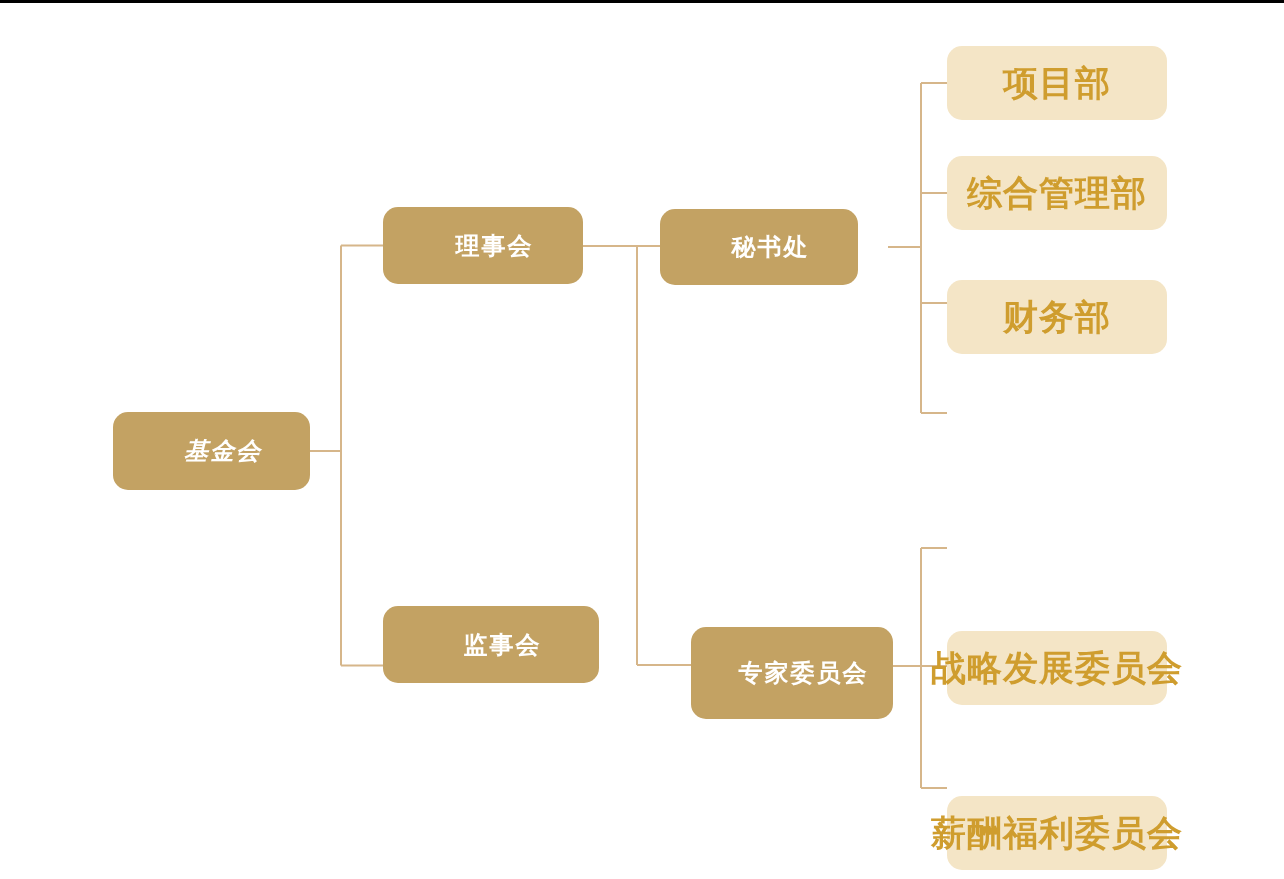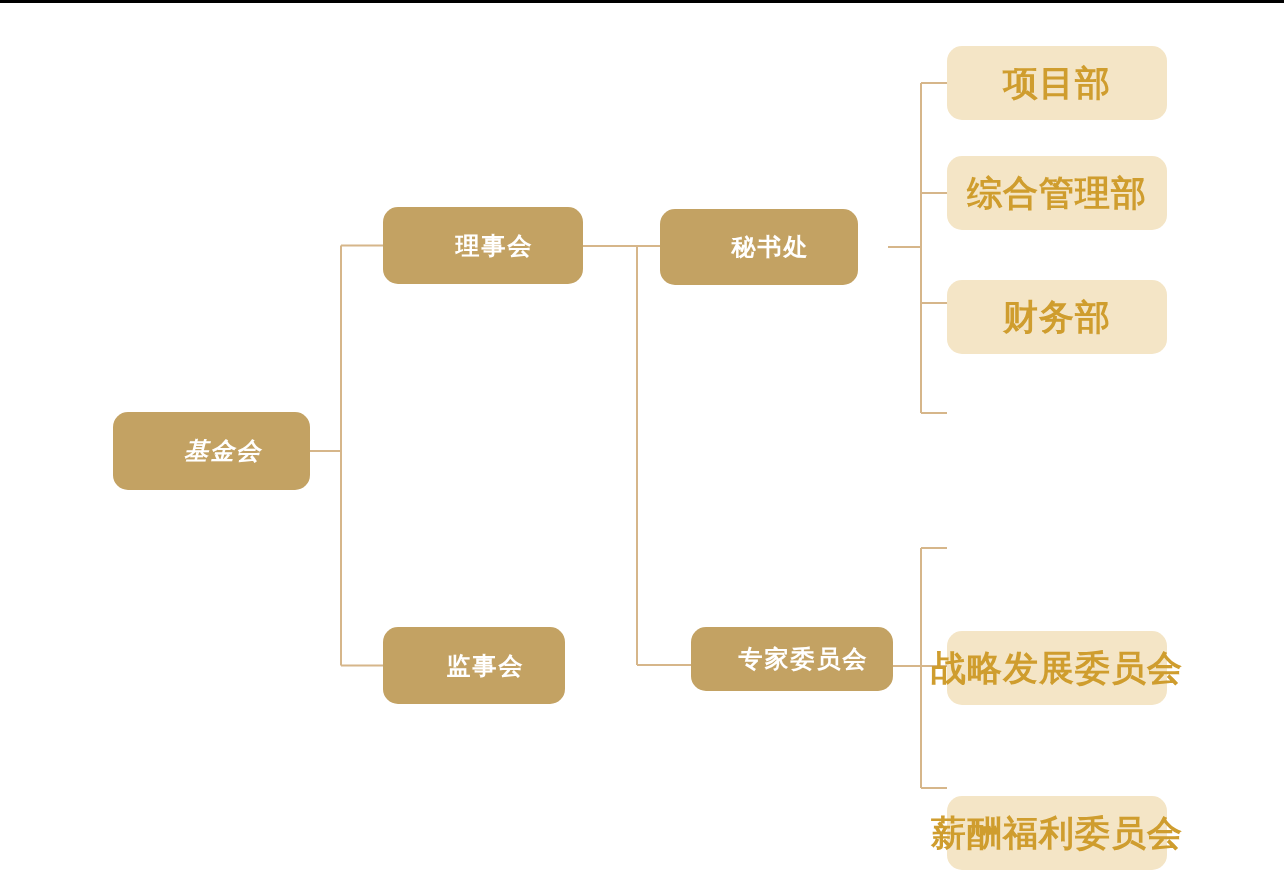--- a/index.html
+++ b/index.html
@@ -42,24 +42,24 @@
   }
   .node--light{
     background:var(--light-node-bg);
     color:var(--light-node-text);
     font-size:35px;
     letter-spacing:1px;
   }
   
   .n-foundation{left:113px;top:412px;width:197px;height:78px;font-style:italic;}
   .n-board{left:383px;top:207px;width:200px;height:77px;}
-  .n-supervisors{left:383px;top:627px;width:182px;height:77px;}
+  .n-supervisors{left:383px;top:606px;width:216px;height:77px;}
   
   .n-secretariat{left:660px;top:209px;width:198px;height:76px;}
-  .n-expert{left:691px;top:627px;width:202px;height:64px;}
+  .n-expert{left:691px;top:627px;width:202px;height:92px;}
   
   .leaf{left:947px;width:220px;height:74px;}
   .n-leaf-0{top:46px;}
   .n-leaf-1{top:156px;}
   .n-leaf-2{top:280px;}
   .n-leaf-3{top:376px;}
   .n-leaf-4{top:511px;}
   .n-leaf-5{top:631px;}
   .n-leaf-6{top:751px;margin-top:45px;}
 </style>

